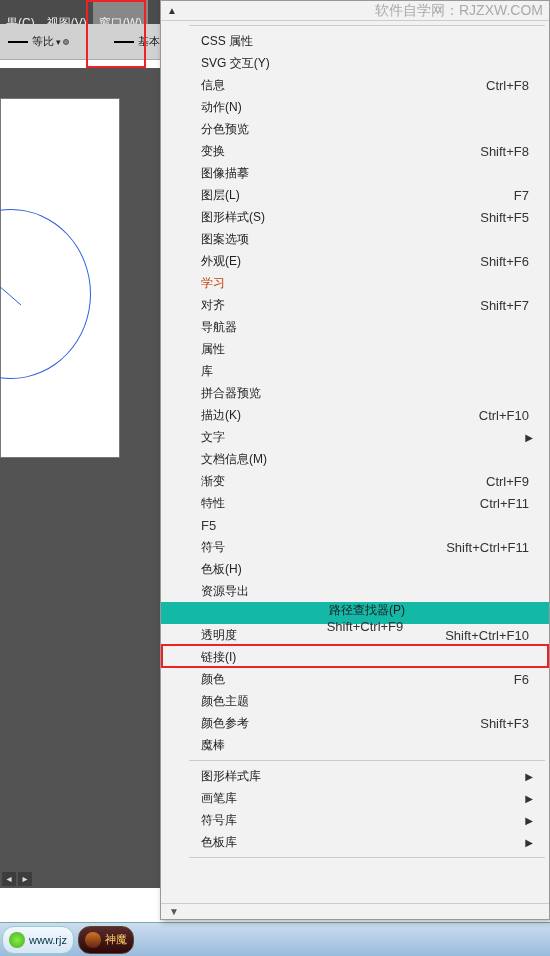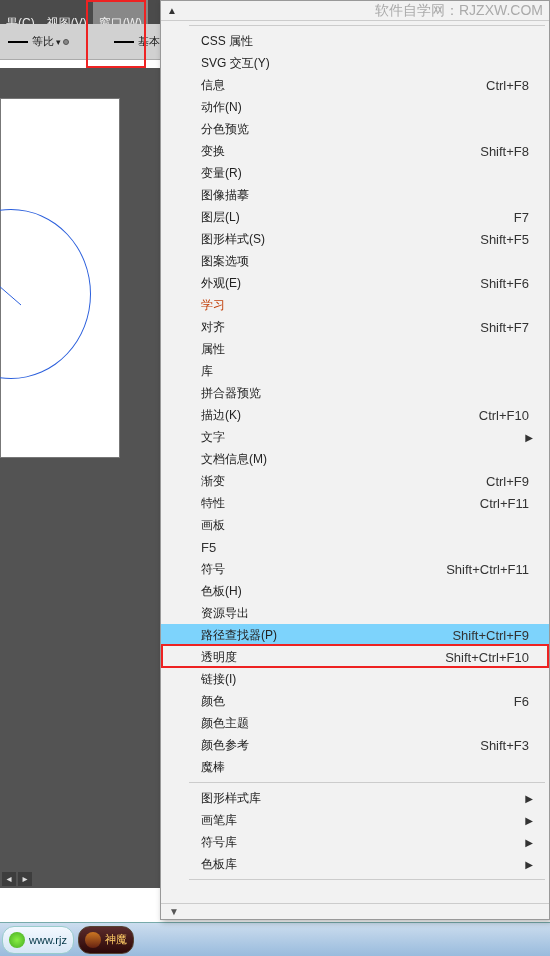--- a/index.html
+++ b/index.html
@@ -182,21 +182,22 @@
     align-items: center;
     height: 22px;
     padding-left: 40px;
     padding-right: 16px;
     color: #222;
     cursor: default;
     position: relative;
   }
   .dd-row.disabled { color: #c2410c; }
   .dd-row.highlight {
-    background: #7dd3fc;
+    background: #14b8a6;
+    flex-direction: column;
   }
   .dd-row .label { flex: 1; }
   .dd-row .shortcut { color: #333; font-size: 13px; margin-right: 4px;}
   .dd-row .sub {
     font-size: 10px;
     color: #333;
     margin-left: 6px;
   }
   .dd-sep {
     height: 1px;
@@ -269,23 +270,20 @@
         <span class="label">动作(N)</span>
       </div>
       <div class="dd-row">
         <span class="label">分色预览</span>
       </div>
       <div class="dd-row">
         <span class="label">变换</span>
         <span class="shortcut">Shift+F8</span>
       </div>
       <div class="dd-row">
-        <span class="label">变量(R)</span>
-      </div>
-      <div class="dd-row">
         <span class="label">图像描摹</span>
       </div>
       <div class="dd-row">
         <span class="label">图层(L)</span>
         <span class="shortcut">F7</span>
       </div>
       <div class="dd-row">
         <span class="label">图形样式(S)</span>
         <span class="shortcut">Shift+F5</span>
       </div>
@@ -297,20 +295,23 @@
         <span class="shortcut">Shift+F6</span>
       </div>
       <div class="dd-row disabled">
         <span class="label">学习</span>
       </div>
       <div class="dd-row">
         <span class="label">对齐</span>
         <span class="shortcut">Shift+F7</span>
       </div>
       <div class="dd-row">
+        <span class="label">导航器</span>
+      </div>
+      <div class="dd-row">
         <span class="label">属性</span>
       </div>
       <div class="dd-row">
         <span class="label">库</span>
       </div>
       <div class="dd-row">
         <span class="label">拼合器预览</span>
       </div>
       <div class="dd-row">
         <span class="label">描边(K)</span>
@@ -323,23 +324,20 @@
       <div class="dd-row">
         <span class="label">文档信息(M)</span>
       </div>
       <div class="dd-row">
         <span class="label">渐变</span>
         <span class="shortcut">Ctrl+F9</span>
       </div>
       <div class="dd-row">
         <span class="label">特性</span>
         <span class="shortcut">Ctrl+F11</span>
-      </div>
-      <div class="dd-row">
-        <span class="label">画板</span>
       </div>
       <div class="dd-row">
         <span class="shortcut">F5</span>
       </div>
       <div class="dd-row">
         <span class="label">符号</span>
         <span class="shortcut">Shift+Ctrl+F11</span>
       </div>
       <div class="dd-row">
         <span class="label">色板(H)</span>

